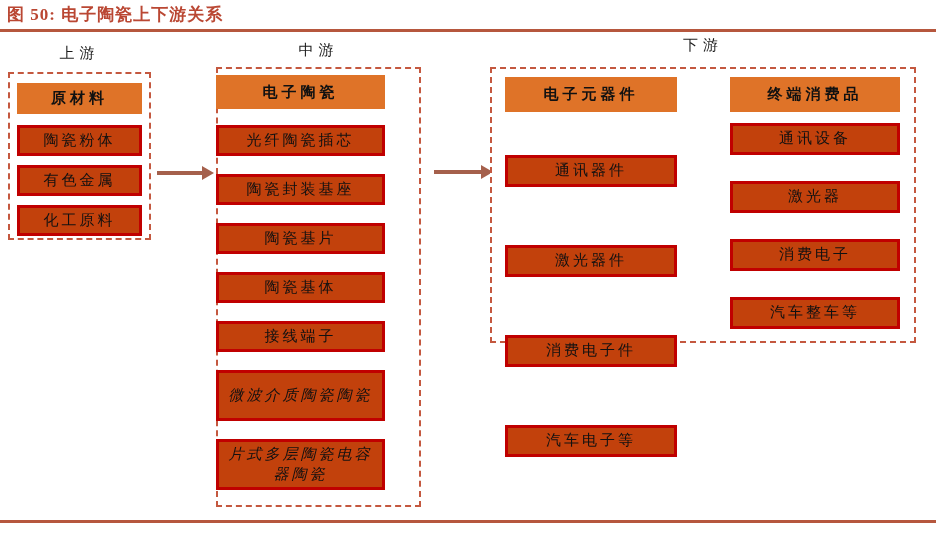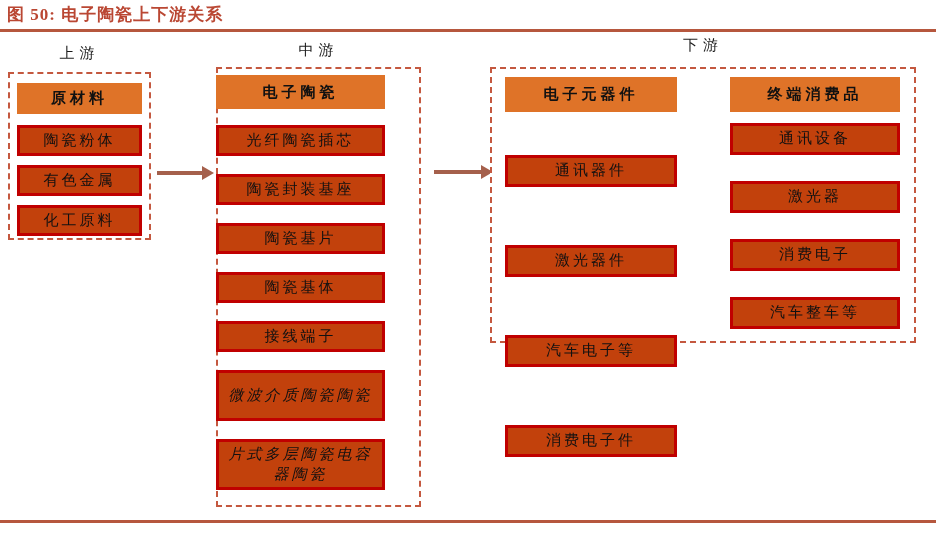--- a/index.html
+++ b/index.html
@@ -88,22 +88,22 @@
     <div class="item tall">片式多层陶瓷电容器陶瓷</div>
   </div>
 
   <div class="arrow" style="left:434px;top:170px;width:47px;"></div>
 
   <div class="dashed-box" style="left:490px;top:67px;width:426px;height:276px;"></div>
   <div class="col down-col" style="left:505px;gap:32px;">
     <div class="head">电子元器件</div>
     <div class="item">通讯器件</div>
     <div class="item">激光器件</div>
+    <div class="item">消费电子件</div>
     <div class="item">汽车电子等</div>
-    <div class="item">消费电子件</div>
   </div>
   <div class="col down-col" style="left:730px;width:170px;">
     <div class="head">终端消费品</div>
     <div class="item">通讯设备</div>
     <div class="item">激光器</div>
     <div class="item">消费电子</div>
     <div class="item">汽车整车等</div>
   </div>
 
   <div class="rule bottom-rule"></div>

